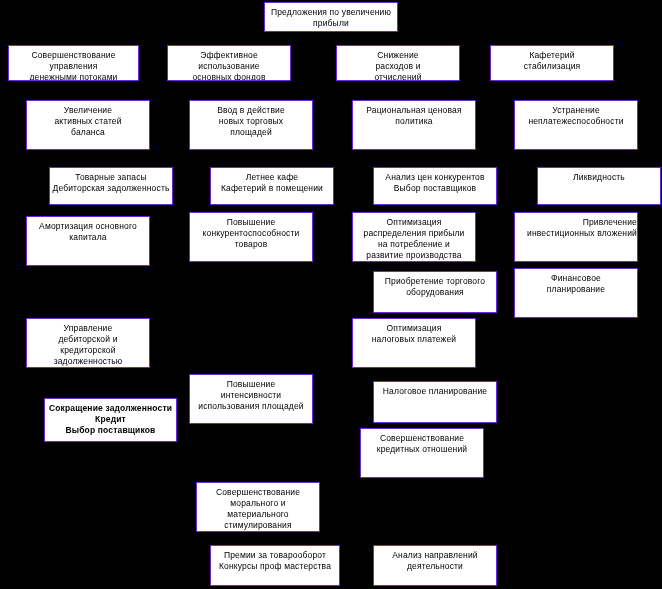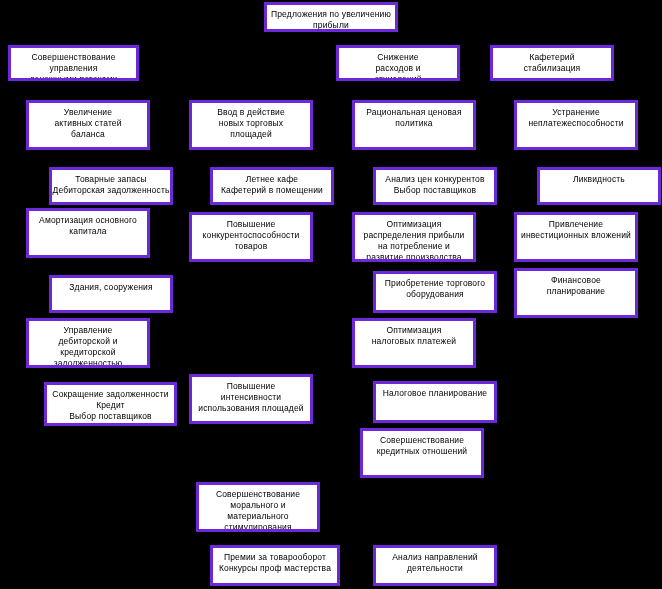--- a/index.html
+++ b/index.html
@@ -12,21 +12,21 @@
     width: 662px;
     height: 589px;
     background: #000000;
     overflow: hidden;
     font-family: "Liberation Sans", sans-serif;
   }
   .node {
     position: absolute;
     box-sizing: border-box;
     background: #ffffff;
-    border: 3px solid #6d28d9;
+    border: 1px solid #6d28d9;
     color: #000000;
     font-size: 8.5px;
     line-height: 11px;
     text-align: center;
     letter-spacing: 0.15px;
     overflow: hidden;
     display: block;
     padding-top: 4px;
   }
   .node .txt {
@@ -53,37 +53,39 @@
     </div>
     <div class="node" style="left: 26px; top: 100px; width: 124px; height: 50px;">
       <span class="txt">Увеличение
 активных статей
 баланса</span>
     </div>
     <div class="node" style="left: 49px; top: 167px; width: 124px; height: 38px;">
       <span class="txt">Товарные запасы
 Дебиторская задолженность</span>
     </div>
-    <div class="node" style="left: 26px; top: 208px; width: 124px; height: 50px; text-align: center;">
+    <div class="node" style="left: 26px; top: 216px; width: 124px; height: 50px; text-align: center;">
       <span class="txt">Амортизация основного
 капитала</span>
-    </div>
-    <div class="node" style="left: 49px; top: 275px; width: 124px; height: 38px;">
-      <span class="txt">Здания, сооружения</span>
     </div>
     <div class="node" style="left: 26px; top: 318px; width: 124px; height: 50px;">
       <span class="txt">Управление
 дебиторской и
 кредиторской
 задолженностью</span>
     </div>
-    <div class="node" style="left: 44px; top: 382px; width: 133px; height: 44px;">
+    <div class="node" style="left: 44px; top: 398px; width: 133px; height: 44px; font-weight: bold;">
       <span class="txt">Сокращение задолженности
 Кредит
 Выбор поставщиков</span>
+    </div>
+    <div class="node" style="left: 167px; top: 45px; width: 124px; height: 36px;">
+      <span class="txt">Эффективное
+использование
+основных фондов</span>
     </div>
     <div class="node" style="left: 189px; top: 100px; width: 124px; height: 50px;">
       <span class="txt">Ввод в действие
 новых торговых
 площадей</span>
     </div>
     <div class="node" style="left: 210px; top: 167px; width: 124px; height: 38px;">
       <span class="txt">Летнее кафе
 Кафетерий в помещении</span>
     </div>
@@ -149,21 +151,21 @@
       <span class="txt">Кафетерий
 стабилизация</span>
     </div>
     <div class="node" style="left: 514px; top: 100px; width: 124px; height: 50px;">
       <span class="txt">Устранение
 неплатежеспособности</span>
     </div>
     <div class="node" style="left: 537px; top: 167px; width: 124px; height: 38px;">
       <span class="txt">Ликвидность</span>
     </div>
-    <div class="node" style="left: 514px; top: 212px; width: 124px; height: 50px;">
+    <div class="node" style="left: 514px; top: 212px; width: 124px; height: 50px; text-align: right;">
       <span class="txt">Привлечение
 инвестиционных вложений</span>
     </div>
     <div class="node" style="left: 514px; top: 268px; width: 124px; height: 50px;">
       <span class="txt">Финансовое
 планирование</span>
     </div>
   </div>
 
 </body></html>

